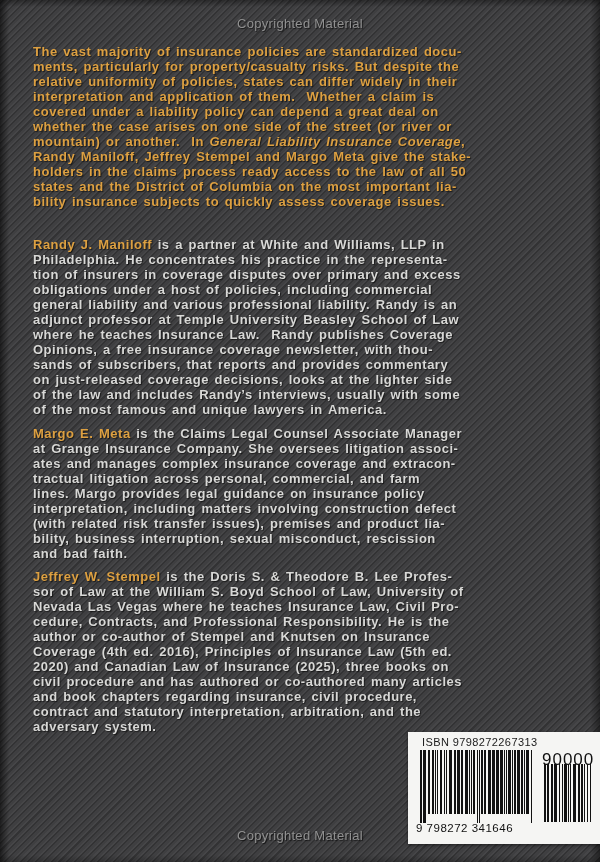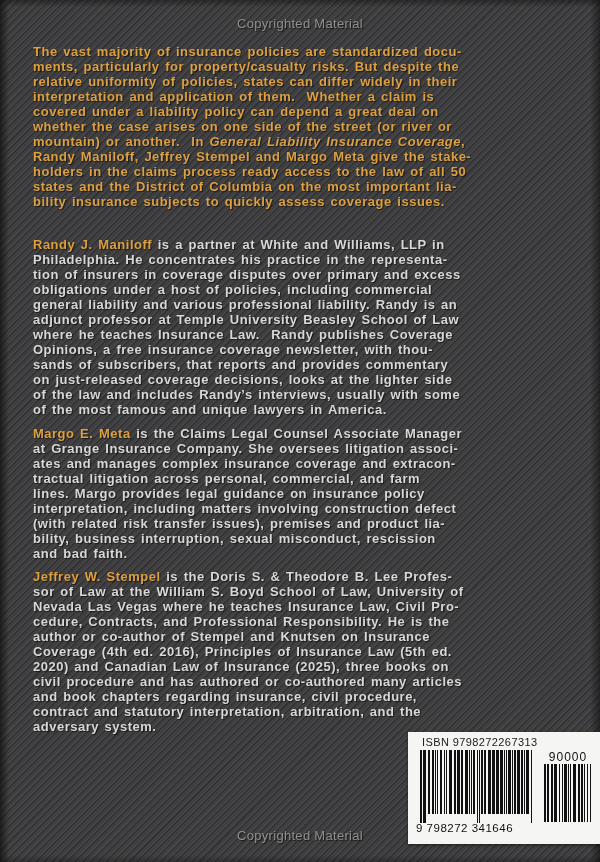--- a/index.html
+++ b/index.html
@@ -62,21 +62,21 @@
   }
   .ean-barcode{position:absolute;left:12px;top:18px;width:114px;height:78px;}
   .ean-barcode .bar, .addon-barcode .bar{position:absolute;top:0;background:#111;}
   .barcode-digits{
     position:absolute;left:8px;top:90px;width:124px;
     font-size:11.5px;color:#111;white-space:pre;letter-spacing:0.5px;
   }
   .addon-wrap{position:absolute;left:134px;top:18px;width:52px;}
   .price-code{
     position:absolute;left:0;top:0;width:52px;text-align:center;
-    font-size:12px;color:#111;letter-spacing:1px;
+    font-size:17px;color:#111;letter-spacing:1px;
   }
   .addon-barcode{position:absolute;left:2px;top:14px;width:50px;height:58px;}
 </style>
 </head>
 <body>
 
 <div class="cover">
 
   <div class="copyright top">Copyrighted Material</div>
 

